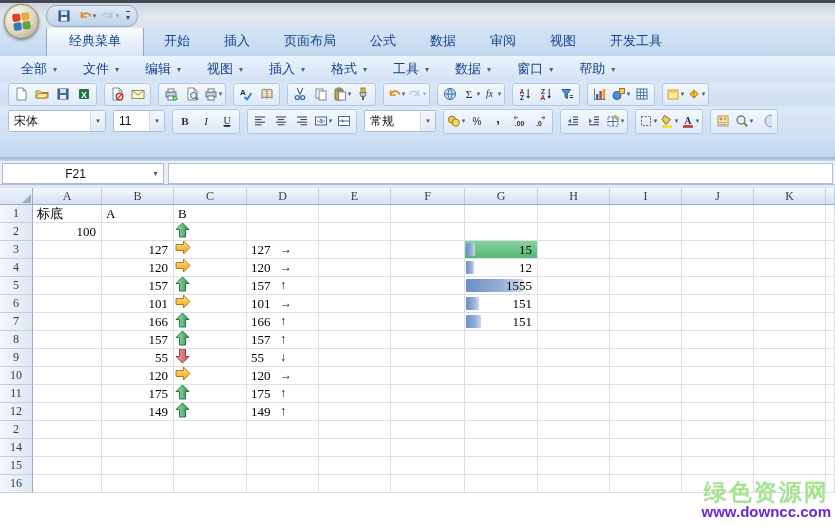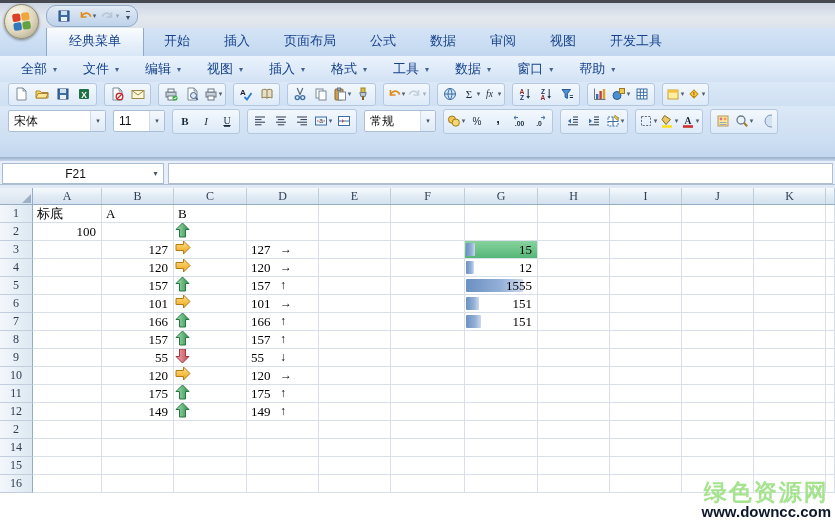--- a/index.html
+++ b/index.html
@@ -75,21 +75,21 @@
   .cell .cv{position:relative;z-index:2;white-space:nowrap}
   .cell.al{justify-content:flex-start;padding-left:4px}
   .cell.ar{justify-content:flex-end;padding-right:5px}
   .cell.ci{justify-content:flex-start;padding-left:1px}
   .cell.gfill{background:linear-gradient(#87d29d,#55b677)}
   .dbar{position:absolute;left:1px;top:2px;bottom:2px;z-index:1;border-radius:1px;
        background:linear-gradient(90deg,#6b90c3,#93afd6 60%,#cdd9ec)}
   .darrow{position:absolute;left:33px;font-size:12px;color:#000;z-index:2}
   .wm{position:absolute;right:4px;bottom:8px;z-index:9;text-align:center;font-weight:bold;pointer-events:none;line-height:1.05}
   .wm .l1{font-size:23px;color:#a5e38f;letter-spacing:2px}
-  .wm .l2{font-size:15px;color:#0f172a}
+  .wm .l2{font-size:15px;color:#6d28d9}
 </style>
 </head>
 <body>
 
 <div class="window">
   <div class="top-edge"></div>
 
   <div class="titlebar">
     <div class="orb">
       <div class="orb-core">

